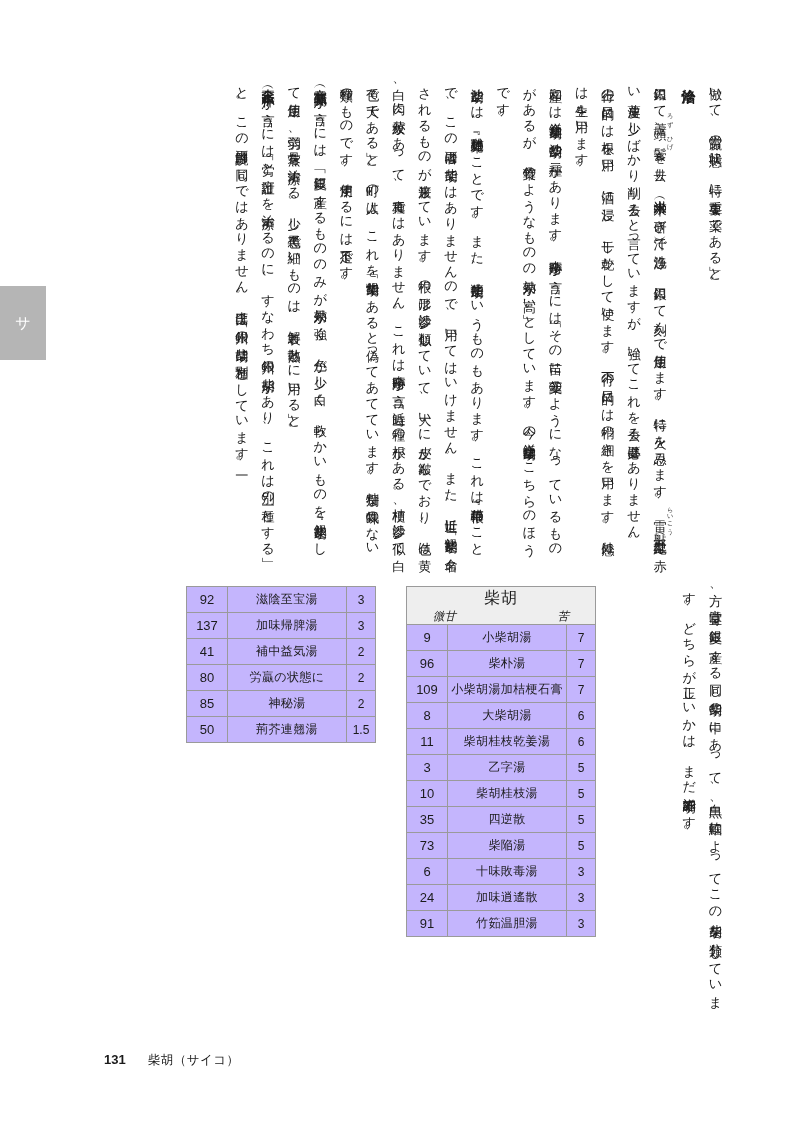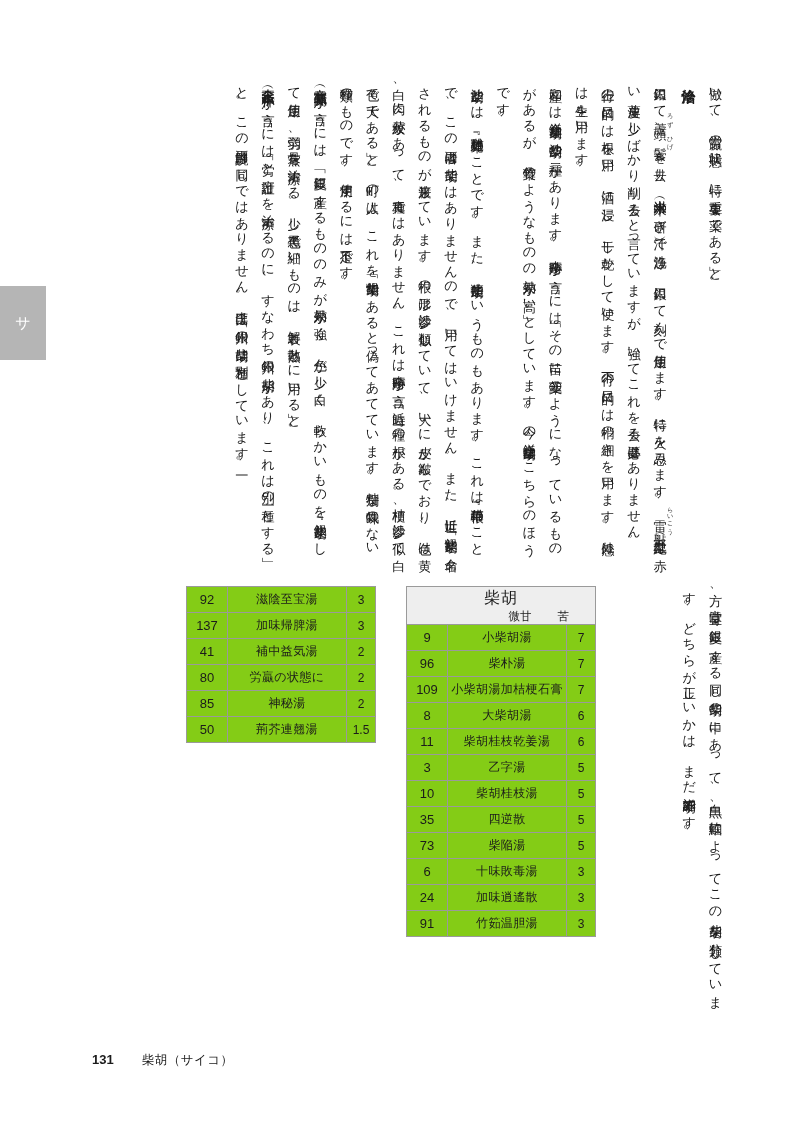--- a/index.html
+++ b/index.html
@@ -84,21 +84,21 @@
     color: #333;
   }
 
   
   .tbl {
     position: absolute;
     border-collapse: collapse;
     font-family: "Liberation Serif", "DejaVu Serif", serif;
     font-size: 12px;
     color: #1b1b1b;
-    background: #84cc16;
+    background: #c4b5fd;
   }
   .tbl td, .tbl th {
     border: 1px solid #9a9a9a;
     padding: 0;
     height: 25px;
     text-align: center;
     vertical-align: middle;
     font-weight: normal;
   }
   .tbl td.num {
@@ -134,33 +134,34 @@
   }
   .hdr-title {
     font-size: 16px;
     letter-spacing: 1px;
     line-height: 1.35;
   }
   .hdr-sub {
     font-size: 11.5px;
     line-height: 1.35;
     display: flex;
-    justify-content: flex-end;
+    justify-content: space-between;
     gap: 26px;
     padding: 0 26px;
+    font-style: italic;
   }
 
   
   #footer {
     position: absolute;
-    left: 92px;
+    left: 104px;
     top: 1052px;
     display: flex;
     align-items: baseline;
-    gap: 28px;
+    gap: 22px;
     font-size: 12.5px;
     color: #1b1b1b;
   }
   #footer .pageno {
     font-family: "Liberation Sans", "DejaVu Sans", sans-serif;
     font-weight: bold;
     font-size: 13px;
   }
   #footer .runhead {
     font-family: "Liberation Serif", "DejaVu Serif", serif;

